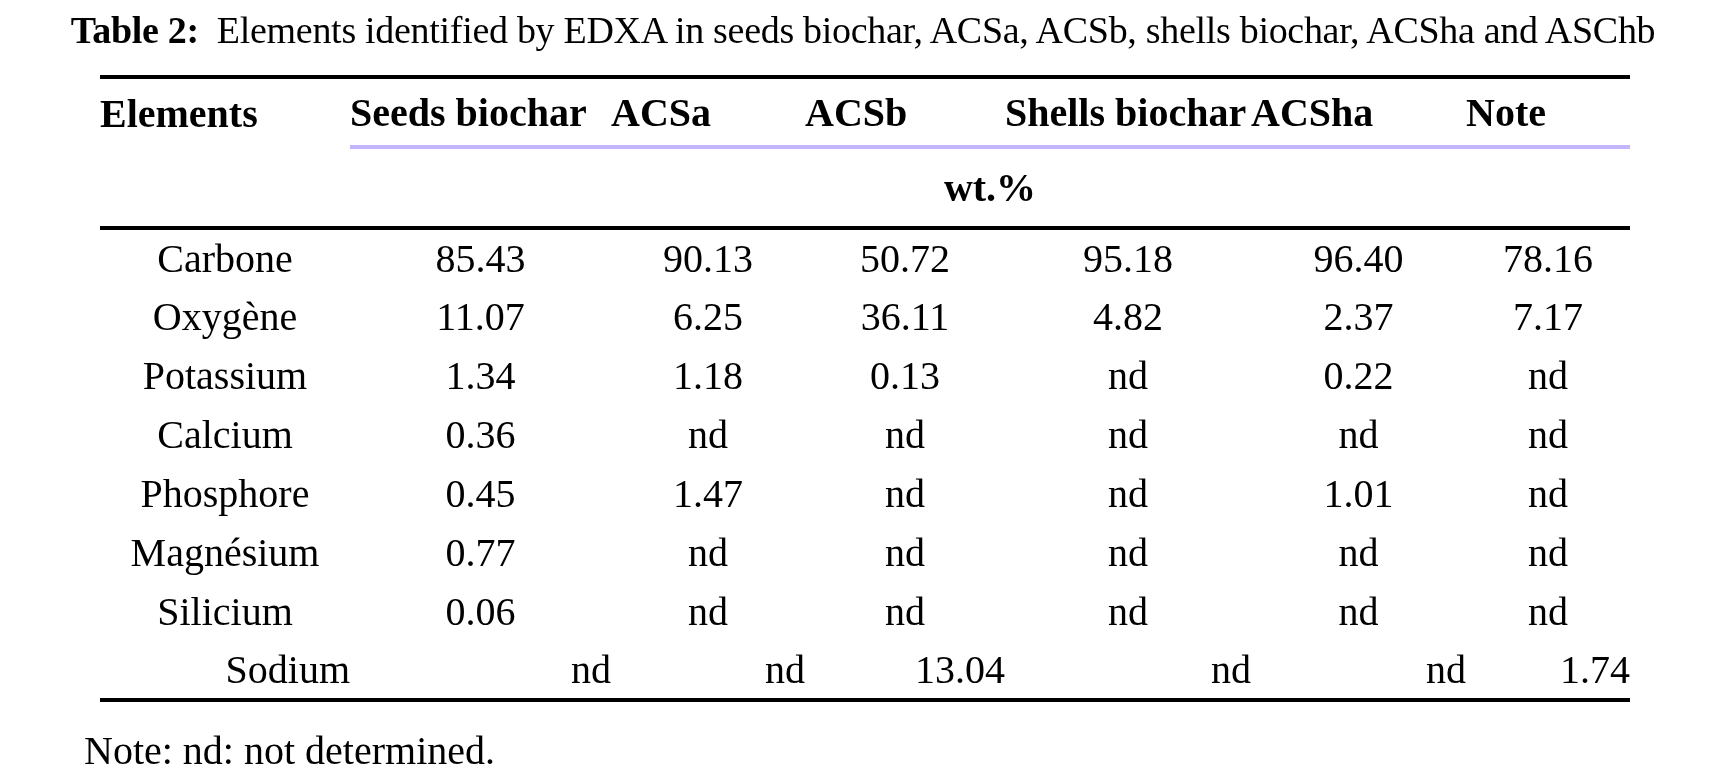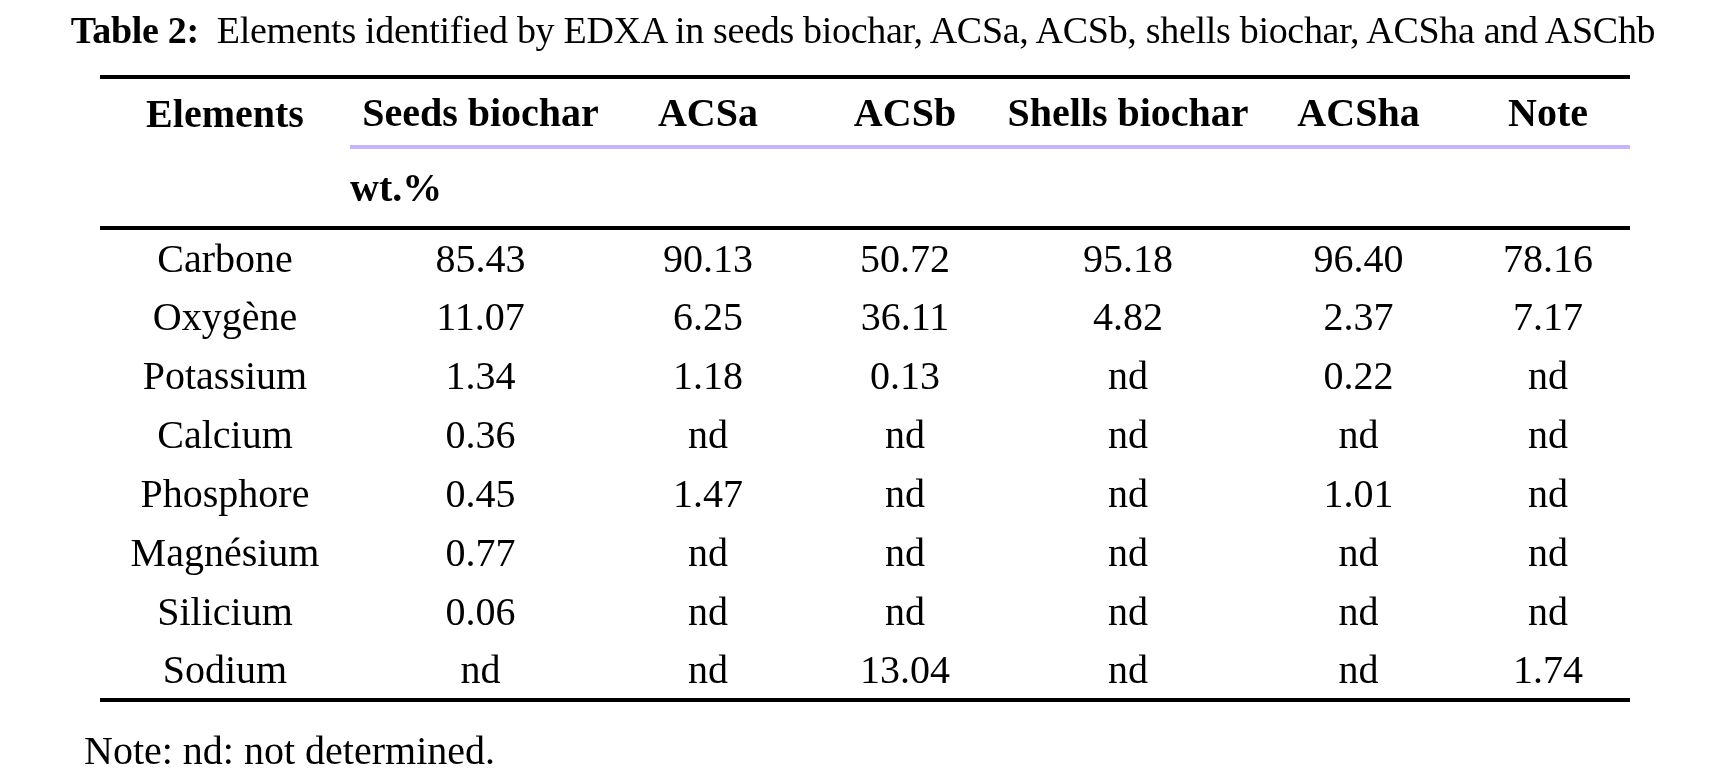--- a/index.html
+++ b/index.html
@@ -32,47 +32,48 @@
     table-layout: fixed;
     width: 1530px;
     margin: 21px 0 0 100px;
   }
   tr.header-row th {
     border-top: 4px solid #000;
     font-size: 40px;
     font-weight: 700;
     height: 70px;
     vertical-align: middle;
-    text-align: center;
+    text-align: left;
     padding: 0;
     white-space: nowrap;
   }
   th.th-mid {
     border-bottom: 4px solid #c4b5fd; 
   }
   tr.unit-row th {
     height: 81px;
     vertical-align: middle;
-    text-align: left;
+    text-align: center;
     padding: 0;
     border-bottom: 4px solid #000; 
     font-size: 40px;
     font-weight: 700;
   }
   tbody td {
     font-size: 40px;
     font-weight: 400;
     text-align: center;
     vertical-align: middle;
     height: 59px;
     padding: 0;
     white-space: nowrap;
   }
   tbody tr:last-child td {
     border-bottom: 4px solid #000; 
+    text-align: right;
   }
   .note {
     margin: 26px 0 0 84px;
     font-size: 40px;
     line-height: 46px;
   }
 </style>
 </head>
 <body>
 

